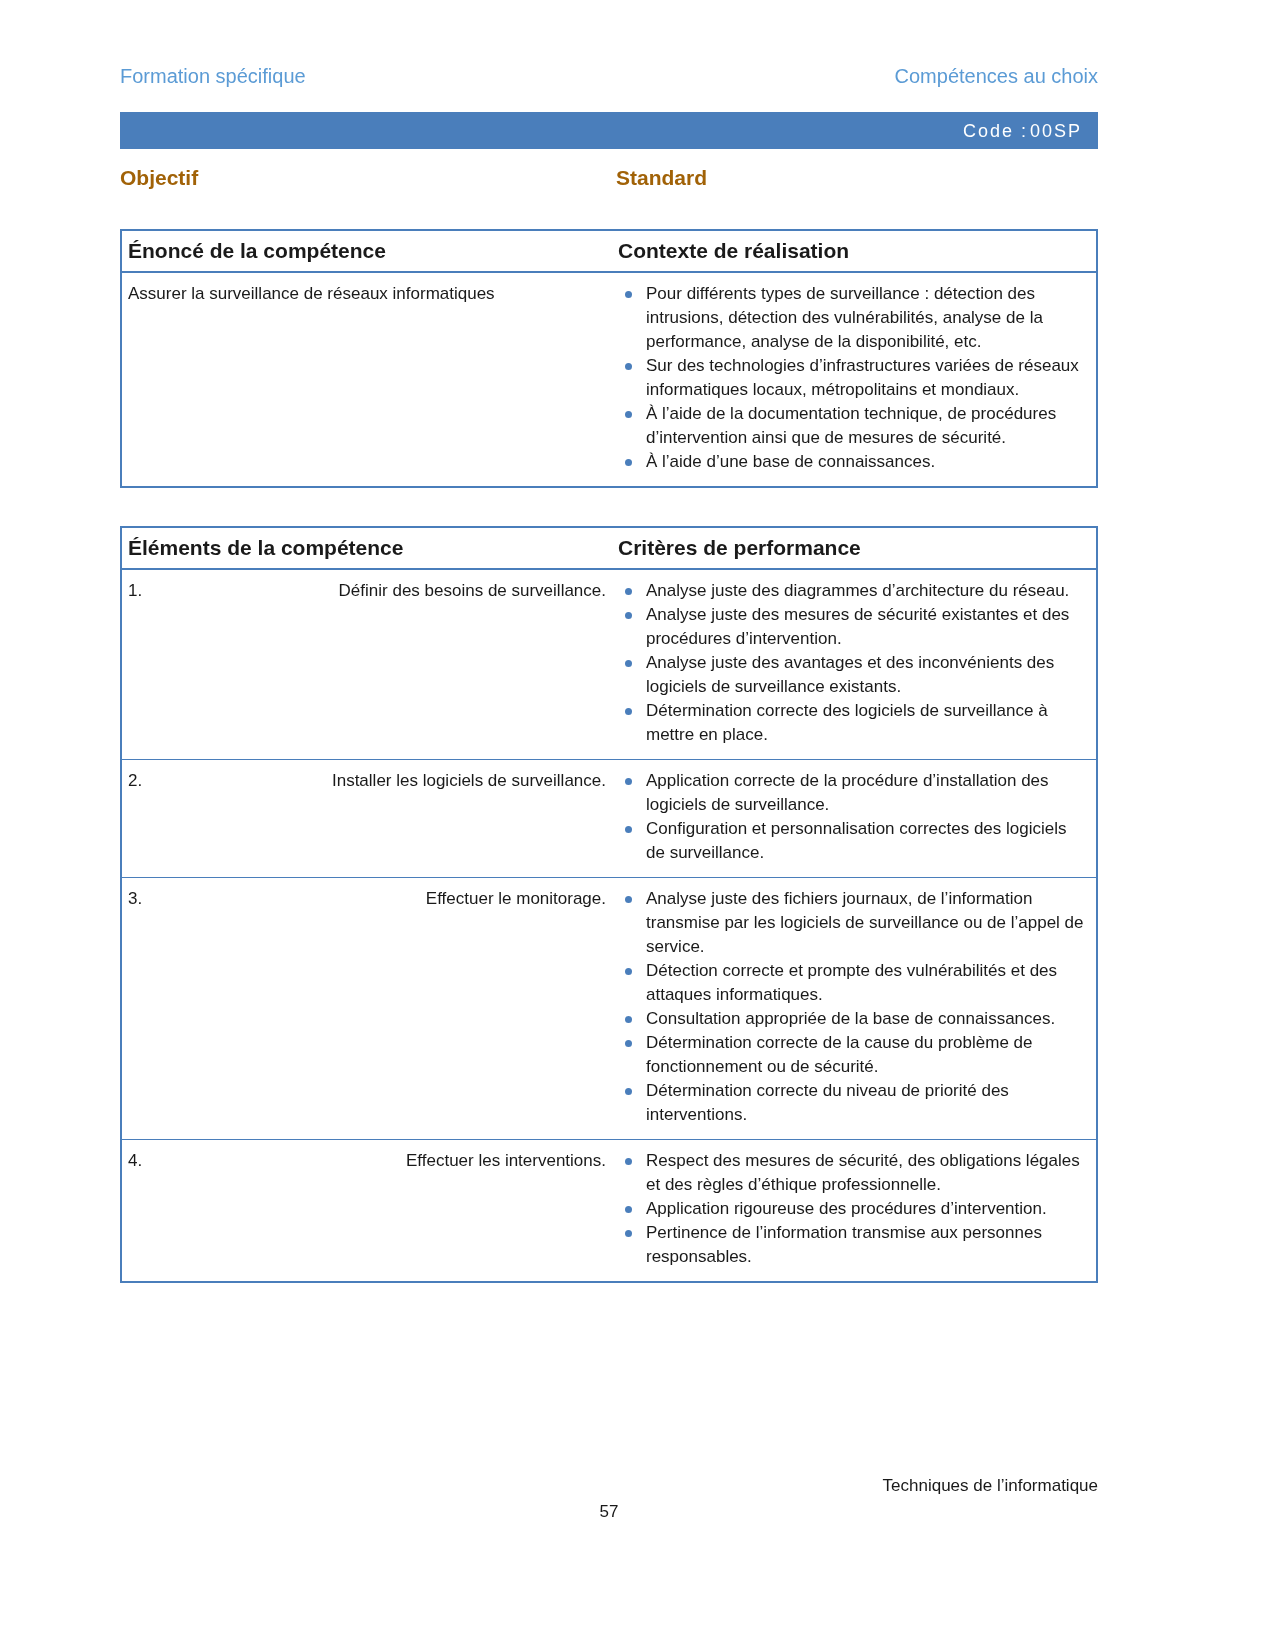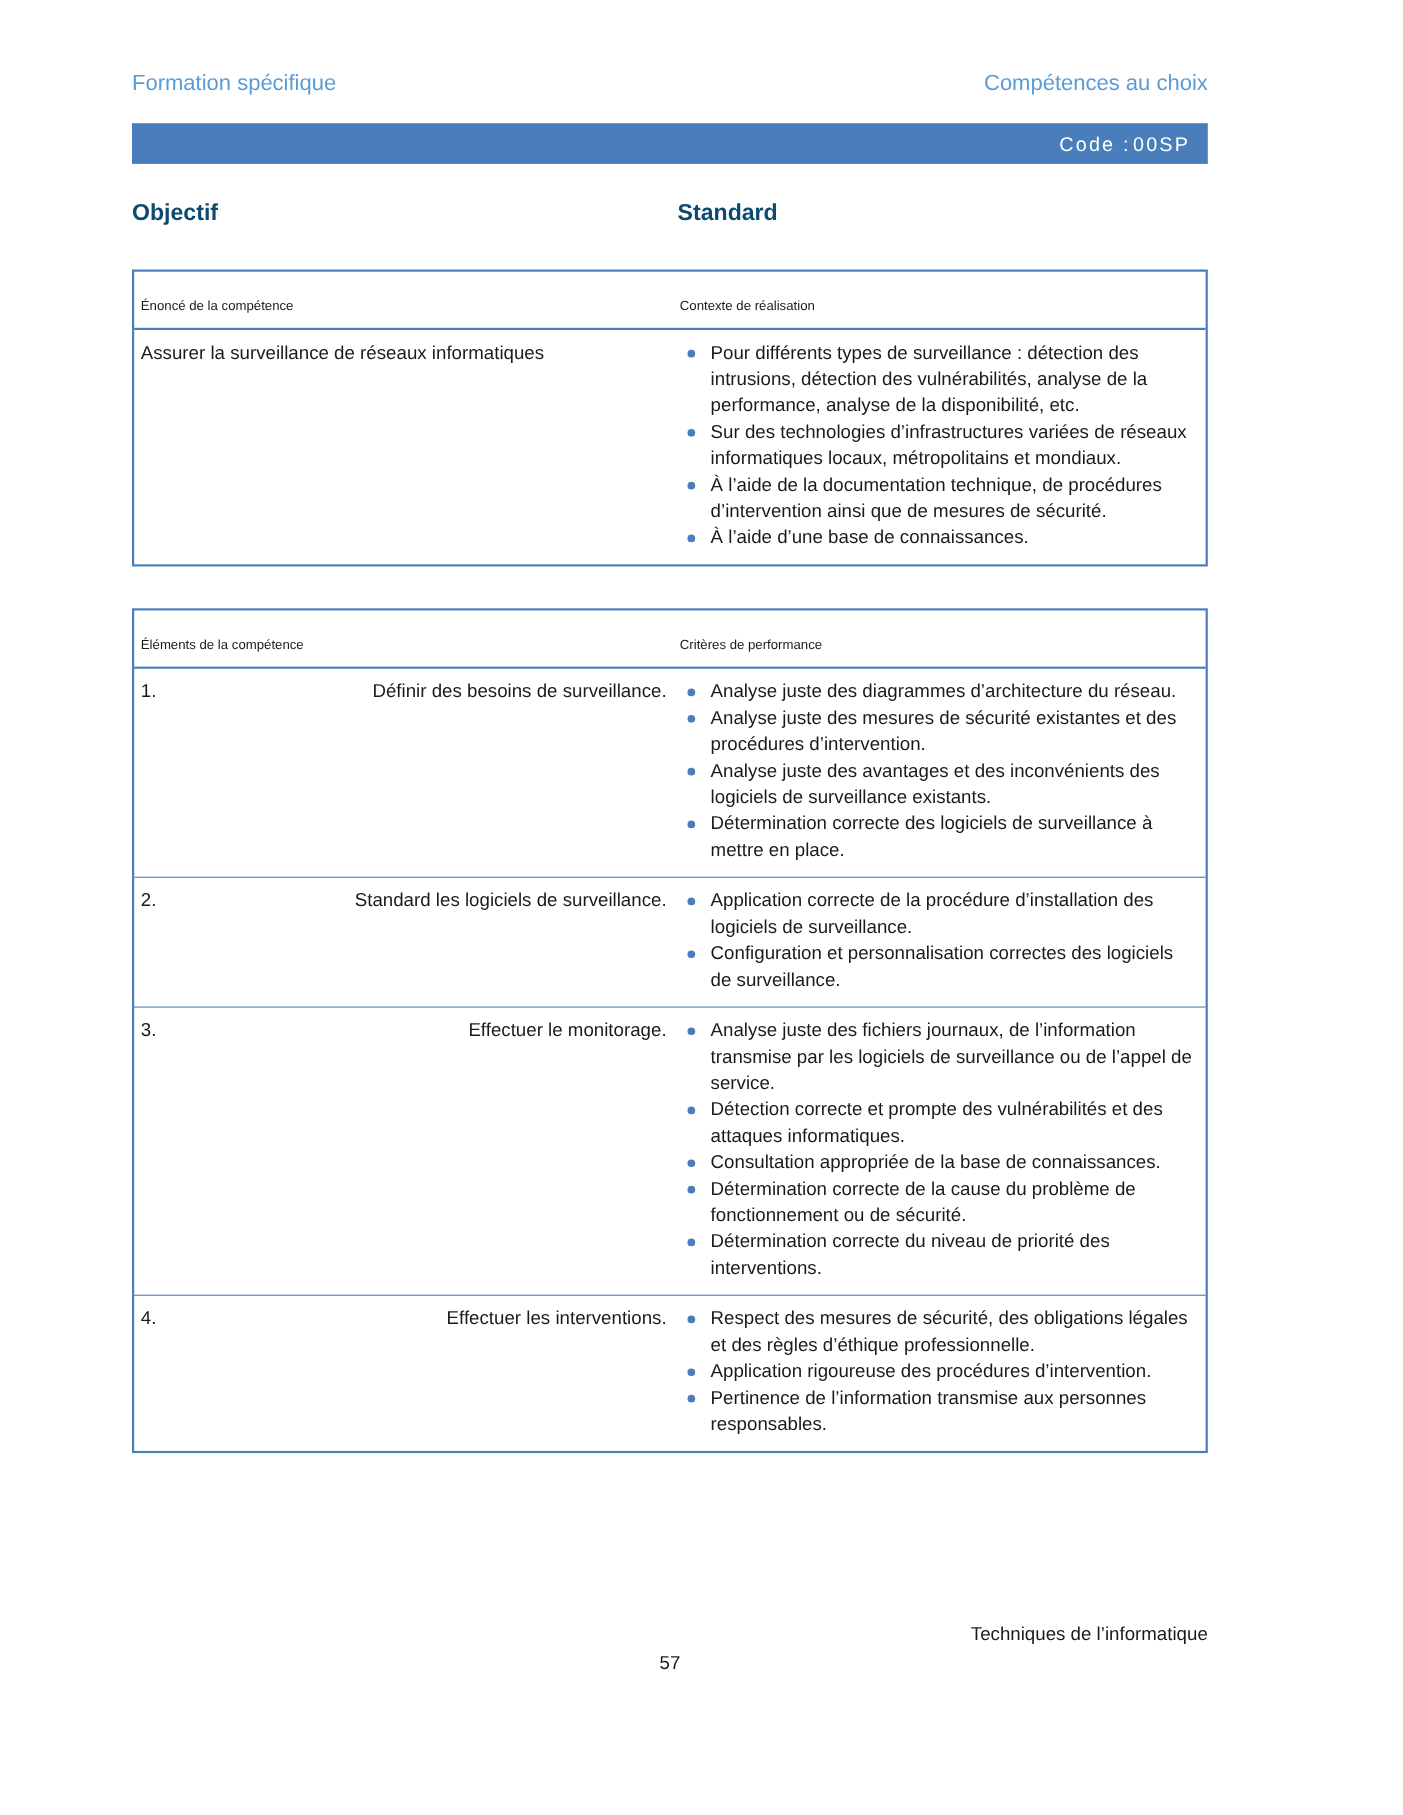--- a/index.html
+++ b/index.html
@@ -11,28 +11,28 @@
     color:#1a1a1a; font-size:17px; line-height:24px;
   }
   
   .doc-header { display:flex; justify-content:space-between; align-items:baseline;
     color:#5b9bd5; font-size:20px; line-height:24px; margin-bottom:24px; }
   
   .code-banner { background:#4a7ebb; color:#ffffff; height:37px;
     display:flex; justify-content:flex-end; align-items:center; gap:2px;
     padding:0 16px; font-size:18px; letter-spacing:2px; }
   
-  .section-row { display:flex; margin-top:32px; font-weight:bold; font-size:21px;
-    color:#0c4a6e; line-height:26px; }
+  .section-row { display:flex; margin-top:16px; font-weight:bold; font-size:21px;
+    color:#a16207; line-height:26px; }
   .section-row .col-left { width:496px; flex:0 0 496px; }
   
   .ctable { border:2px solid #4a7ebb; margin-top:38px; background:#fff; }
   .trow { display:flex; }
   .trow.thead { border-bottom:2px solid #4a7ebb; }
-  .trow.thead .cell { font-weight:normal; font-size:12px; padding-top:19px; padding-bottom:8px; }
+  .trow.thead .cell { font-weight:bold; font-size:21px; padding-top:8px; padding-bottom:8px; }
   .cell { padding:9px 10px 12px 6px; }
   .cell.left  { width:494px; flex:0 0 494px; }
   .cell.right { flex:1 1 auto; padding-left:2px; }
   .rows-container .trow + .trow { border-top:1px solid #4a7ebb; }
   
   ul.bullets { list-style:none; }
   ul.bullets li { position:relative; padding-left:28px; margin:0; }
   ul.bullets li::before { content:""; position:absolute; left:7px; top:9px;
     width:7px; height:7px; border-radius:50%; background:#4a7ebb; }
   
@@ -111,21 +111,21 @@
 
                 <li>Détermination correcte des logiciels de surveillance à mettre en place.</li>
               </ul>
           </div>
         </div>
 
         <div class="trow">
           <div class="cell left">
             <div class="elem">
               <span class="num">2.</span>
-              <span class="txt">Standard les logiciels de surveillance.</span>
+              <span class="txt">Installer les logiciels de surveillance.</span>
             </div>
           </div>
           <div class="cell right">
             <ul class="bullets">
 
                 <li>Application correcte de la procédure d’installation des logiciels de surveillance.</li>
 
                 <li>Configuration et personnalisation correctes des logiciels de surveillance.</li>
               </ul>
           </div>

